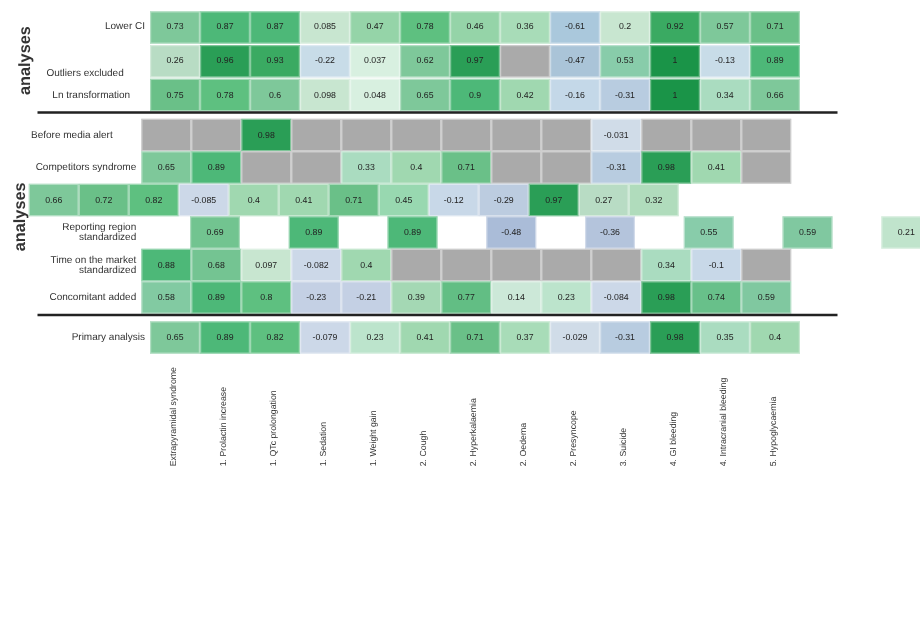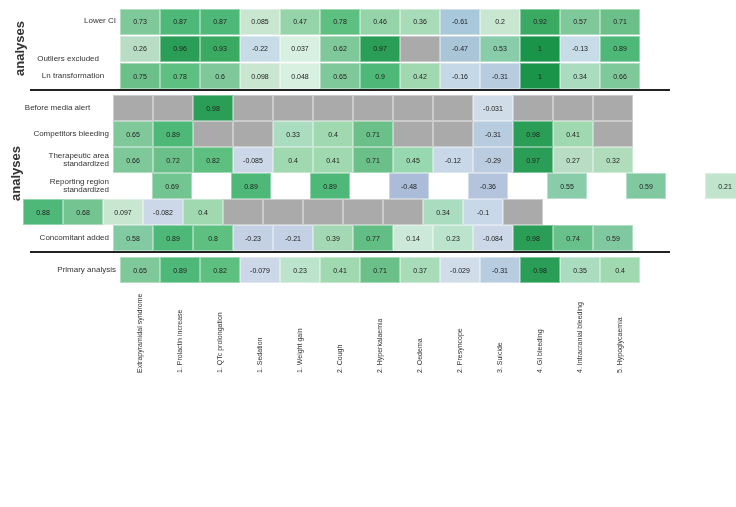--- a/index.html
+++ b/index.html
@@ -107,37 +107,36 @@
               <div style="width: 40px; height: 26px; background-color: rgb(170, 170, 170); display: flex; align-items: center; justify-content: center; font-size: 7px; font-weight: 500; color: rgb(34, 34, 34); border: 0.5px solid rgba(255, 255, 255, 0.4);"></div>
               <div style="width: 40px; height: 26px; background-color: rgb(170, 170, 170); display: flex; align-items: center; justify-content: center; font-size: 7px; font-weight: 500; color: rgb(34, 34, 34); border: 0.5px solid rgba(255, 255, 255, 0.4);"></div>
               <div style="width: 40px; height: 26px; background-color: rgb(170, 170, 170); display: flex; align-items: center; justify-content: center; font-size: 7px; font-weight: 500; color: rgb(34, 34, 34); border: 0.5px solid rgba(255, 255, 255, 0.4);"></div>
               <div style="width: 40px; height: 26px; background-color: rgb(170, 170, 170); display: flex; align-items: center; justify-content: center; font-size: 7px; font-weight: 500; color: rgb(34, 34, 34); border: 0.5px solid rgba(255, 255, 255, 0.4);"></div>
               <div style="width: 40px; height: 26px; background-color: rgb(208, 220, 232); display: flex; align-items: center; justify-content: center; font-size: 7px; font-weight: 500; color: rgb(34, 34, 34); border: 0.5px solid rgba(255, 255, 255, 0.4);">-0.031</div>
               <div style="width: 40px; height: 26px; background-color: rgb(170, 170, 170); display: flex; align-items: center; justify-content: center; font-size: 7px; font-weight: 500; color: rgb(34, 34, 34); border: 0.5px solid rgba(255, 255, 255, 0.4);"></div>
               <div style="width: 40px; height: 26px; background-color: rgb(170, 170, 170); display: flex; align-items: center; justify-content: center; font-size: 7px; font-weight: 500; color: rgb(34, 34, 34); border: 0.5px solid rgba(255, 255, 255, 0.4);"></div>
               <div style="width: 40px; height: 26px; background-color: rgb(170, 170, 170); display: flex; align-items: center; justify-content: center; font-size: 7px; font-weight: 500; color: rgb(34, 34, 34); border: 0.5px solid rgba(255, 255, 255, 0.4);"></div>
             </div>
             <div style="display: flex; flex-direction: row; align-items: center;">
-              <div style="width: 90px; font-size: 8px; color: rgb(51, 51, 51); text-align: right; padding-right: 4px; line-height: 1.1;">Competitors bleeding</div>
+              <div style="width: 90px; font-size: 8px; color: rgb(51, 51, 51); text-align: right; padding-right: 4px; line-height: 1.1;">Competitors syndrome</div>
               <div style="width: 40px; height: 26px; background-color: rgb(126, 200, 154); display: flex; align-items: center; justify-content: center; font-size: 7px; font-weight: 500; color: rgb(34, 34, 34); border: 0.5px solid rgba(255, 255, 255, 0.4);">0.65</div>
               <div style="width: 40px; height: 26px; background-color: rgb(77, 184, 120); display: flex; align-items: center; justify-content: center; font-size: 7px; font-weight: 500; color: rgb(34, 34, 34); border: 0.5px solid rgba(255, 255, 255, 0.4);">0.89</div>
               <div style="width: 40px; height: 26px; background-color: rgb(170, 170, 170); display: flex; align-items: center; justify-content: center; font-size: 7px; font-weight: 500; color: rgb(34, 34, 34); border: 0.5px solid rgba(255, 255, 255, 0.4);"></div>
               <div style="width: 40px; height: 26px; background-color: rgb(170, 170, 170); display: flex; align-items: center; justify-content: center; font-size: 7px; font-weight: 500; color: rgb(34, 34, 34); border: 0.5px solid rgba(255, 255, 255, 0.4);"></div>
               <div style="width: 40px; height: 26px; background-color: rgb(170, 220, 192); display: flex; align-items: center; justify-content: center; font-size: 7px; font-weight: 500; color: rgb(34, 34, 34); border: 0.5px solid rgba(255, 255, 255, 0.4);">0.33</div>
               <div style="width: 40px; height: 26px; background-color: rgb(160, 216, 176); display: flex; align-items: center; justify-content: center; font-size: 7px; font-weight: 500; color: rgb(34, 34, 34); border: 0.5px solid rgba(255, 255, 255, 0.4);">0.4</div>
               <div style="width: 40px; height: 26px; background-color: rgb(106, 192, 136); display: flex; align-items: center; justify-content: center; font-size: 7px; font-weight: 500; color: rgb(34, 34, 34); border: 0.5px solid rgba(255, 255, 255, 0.4);">0.71</div>
               <div style="width: 40px; height: 26px; background-color: rgb(170, 170, 170); display: flex; align-items: center; justify-content: center; font-size: 7px; font-weight: 500; color: rgb(34, 34, 34); border: 0.5px solid rgba(255, 255, 255, 0.4);"></div>
               <div style="width: 40px; height: 26px; background-color: rgb(170, 170, 170); display: flex; align-items: center; justify-content: center; font-size: 7px; font-weight: 500; color: rgb(34, 34, 34); border: 0.5px solid rgba(255, 255, 255, 0.4);"></div>
               <div style="width: 40px; height: 26px; background-color: rgb(184, 204, 224); display: flex; align-items: center; justify-content: center; font-size: 7px; font-weight: 500; color: rgb(34, 34, 34); border: 0.5px solid rgba(255, 255, 255, 0.4);">-0.31</div>
               <div style="width: 40px; height: 26px; background-color: rgb(42, 158, 86); display: flex; align-items: center; justify-content: center; font-size: 7px; font-weight: 500; color: rgb(34, 34, 34); border: 0.5px solid rgba(255, 255, 255, 0.4);">0.98</div>
               <div style="width: 40px; height: 26px; background-color: rgb(160, 216, 176); display: flex; align-items: center; justify-content: center; font-size: 7px; font-weight: 500; color: rgb(34, 34, 34); border: 0.5px solid rgba(255, 255, 255, 0.4);">0.41</div>
               <div style="width: 40px; height: 26px; background-color: rgb(170, 170, 170); display: flex; align-items: center; justify-content: center; font-size: 7px; font-weight: 500; color: rgb(34, 34, 34); border: 0.5px solid rgba(255, 255, 255, 0.4);"></div>
             </div>
             <div style="display: flex; flex-direction: row; align-items: center;">
-              <div style="width: 90px; font-size: 8px; color: rgb(51, 51, 51); text-align: right; padding-right: 4px; line-height: 1.1;">Therapeutic area standardized</div>
               <div style="width: 40px; height: 26px; background-color: rgb(126, 200, 154); display: flex; align-items: center; justify-content: center; font-size: 7px; font-weight: 500; color: rgb(34, 34, 34); border: 0.5px solid rgba(255, 255, 255, 0.4);">0.66</div>
               <div style="width: 40px; height: 26px; background-color: rgb(106, 192, 136); display: flex; align-items: center; justify-content: center; font-size: 7px; font-weight: 500; color: rgb(34, 34, 34); border: 0.5px solid rgba(255, 255, 255, 0.4);">0.72</div>
               <div style="width: 40px; height: 26px; background-color: rgb(94, 192, 128); display: flex; align-items: center; justify-content: center; font-size: 7px; font-weight: 500; color: rgb(34, 34, 34); border: 0.5px solid rgba(255, 255, 255, 0.4);">0.82</div>
               <div style="width: 40px; height: 26px; background-color: rgb(204, 216, 232); display: flex; align-items: center; justify-content: center; font-size: 7px; font-weight: 500; color: rgb(34, 34, 34); border: 0.5px solid rgba(255, 255, 255, 0.4);">-0.085</div>
               <div style="width: 40px; height: 26px; background-color: rgb(160, 216, 176); display: flex; align-items: center; justify-content: center; font-size: 7px; font-weight: 500; color: rgb(34, 34, 34); border: 0.5px solid rgba(255, 255, 255, 0.4);">0.4</div>
               <div style="width: 40px; height: 26px; background-color: rgb(160, 216, 176); display: flex; align-items: center; justify-content: center; font-size: 7px; font-weight: 500; color: rgb(34, 34, 34); border: 0.5px solid rgba(255, 255, 255, 0.4);">0.41</div>
               <div style="width: 40px; height: 26px; background-color: rgb(106, 192, 136); display: flex; align-items: center; justify-content: center; font-size: 7px; font-weight: 500; color: rgb(34, 34, 34); border: 0.5px solid rgba(255, 255, 255, 0.4);">0.71</div>
               <div style="width: 40px; height: 26px; background-color: rgb(152, 216, 176); display: flex; align-items: center; justify-content: center; font-size: 7px; font-weight: 500; color: rgb(34, 34, 34); border: 0.5px solid rgba(255, 255, 255, 0.4);">0.45</div>
               <div style="width: 40px; height: 26px; background-color: rgb(200, 216, 232); display: flex; align-items: center; justify-content: center; font-size: 7px; font-weight: 500; color: rgb(34, 34, 34); border: 0.5px solid rgba(255, 255, 255, 0.4);">-0.12</div>
               <div style="width: 40px; height: 26px; background-color: rgb(188, 204, 224); display: flex; align-items: center; justify-content: center; font-size: 7px; font-weight: 500; color: rgb(34, 34, 34); border: 0.5px solid rgba(255, 255, 255, 0.4);">-0.29</div>
@@ -155,20 +154,21 @@
               <div style="width: 40px; height: 26px; background-color: rgb(136, 204, 170); display: flex; align-items: center; justify-content: center; font-size: 7px; font-weight: 500; color: rgb(34, 34, 34); border: 0.5px solid rgba(255, 255, 255, 0.4);">0.55</div>
               <div style="width: 40px; height: 26px; background-color: rgb(128, 200, 160); display: flex; align-items: center; justify-content: center; font-size: 7px; font-weight: 500; color: rgb(34, 34, 34); border: 0.5px solid rgba(255, 255, 255, 0.4);">0.59</div>
               <div style="width: 40px; height: 26px; background-color: rgb(192, 228, 204); display: flex; align-items: center; justify-content: center; font-size: 7px; font-weight: 500; color: rgb(34, 34, 34); border: 0.5px solid rgba(255, 255, 255, 0.4);">0.21</div>
               <div style="width: 40px; height: 26px; background-color: rgb(144, 208, 168); display: flex; align-items: center; justify-content: center; font-size: 7px; font-weight: 500; color: rgb(34, 34, 34); border: 0.5px solid rgba(255, 255, 255, 0.4);">0.51</div>
               <div style="width: 40px; height: 26px; background-color: rgb(212, 224, 236); display: flex; align-items: center; justify-content: center; font-size: 7px; font-weight: 500; color: rgb(34, 34, 34); border: 0.5px solid rgba(255, 255, 255, 0.4);">-0.00051</div>
               <div style="width: 40px; height: 26px; background-color: rgb(42, 158, 86); display: flex; align-items: center; justify-content: center; font-size: 7px; font-weight: 500; color: rgb(34, 34, 34); border: 0.5px solid rgba(255, 255, 255, 0.4);">0.96</div>
               <div style="width: 40px; height: 26px; background-color: rgb(184, 220, 196); display: flex; align-items: center; justify-content: center; font-size: 7px; font-weight: 500; color: rgb(34, 34, 34); border: 0.5px solid rgba(255, 255, 255, 0.4);">0.26</div>
               <div style="width: 40px; height: 26px; background-color: rgb(192, 228, 204); display: flex; align-items: center; justify-content: center; font-size: 7px; font-weight: 500; color: rgb(34, 34, 34); border: 0.5px solid rgba(255, 255, 255, 0.4);">0.22</div>
             </div>
             <div style="display: flex; flex-direction: row; align-items: center;">
+              <div style="width: 90px; font-size: 8px; color: rgb(51, 51, 51); text-align: right; padding-right: 4px; line-height: 1.1;">Time on the market standardized</div>
               <div style="width: 40px; height: 26px; background-color: rgb(77, 184, 120); display: flex; align-items: center; justify-content: center; font-size: 7px; font-weight: 500; color: rgb(34, 34, 34); border: 0.5px solid rgba(255, 255, 255, 0.4);">0.88</div>
               <div style="width: 40px; height: 26px; background-color: rgb(116, 196, 146); display: flex; align-items: center; justify-content: center; font-size: 7px; font-weight: 500; color: rgb(34, 34, 34); border: 0.5px solid rgba(255, 255, 255, 0.4);">0.68</div>
               <div style="width: 40px; height: 26px; background-color: rgb(200, 230, 208); display: flex; align-items: center; justify-content: center; font-size: 7px; font-weight: 500; color: rgb(34, 34, 34); border: 0.5px solid rgba(255, 255, 255, 0.4);">0.097</div>
               <div style="width: 40px; height: 26px; background-color: rgb(204, 216, 232); display: flex; align-items: center; justify-content: center; font-size: 7px; font-weight: 500; color: rgb(34, 34, 34); border: 0.5px solid rgba(255, 255, 255, 0.4);">-0.082</div>
               <div style="width: 40px; height: 26px; background-color: rgb(160, 216, 176); display: flex; align-items: center; justify-content: center; font-size: 7px; font-weight: 500; color: rgb(34, 34, 34); border: 0.5px solid rgba(255, 255, 255, 0.4);">0.4</div>
               <div style="width: 40px; height: 26px; background-color: rgb(170, 170, 170); display: flex; align-items: center; justify-content: center; font-size: 7px; font-weight: 500; color: rgb(34, 34, 34); border: 0.5px solid rgba(255, 255, 255, 0.4);"></div>
               <div style="width: 40px; height: 26px; background-color: rgb(170, 170, 170); display: flex; align-items: center; justify-content: center; font-size: 7px; font-weight: 500; color: rgb(34, 34, 34); border: 0.5px solid rgba(255, 255, 255, 0.4);"></div>
               <div style="width: 40px; height: 26px; background-color: rgb(170, 170, 170); display: flex; align-items: center; justify-content: center; font-size: 7px; font-weight: 500; color: rgb(34, 34, 34); border: 0.5px solid rgba(255, 255, 255, 0.4);"></div>
               <div style="width: 40px; height: 26px; background-color: rgb(170, 170, 170); display: flex; align-items: center; justify-content: center; font-size: 7px; font-weight: 500; color: rgb(34, 34, 34); border: 0.5px solid rgba(255, 255, 255, 0.4);"></div>
               <div style="width: 40px; height: 26px; background-color: rgb(170, 170, 170); display: flex; align-items: center; justify-content: center; font-size: 7px; font-weight: 500; color: rgb(34, 34, 34); border: 0.5px solid rgba(255, 255, 255, 0.4);"></div>

